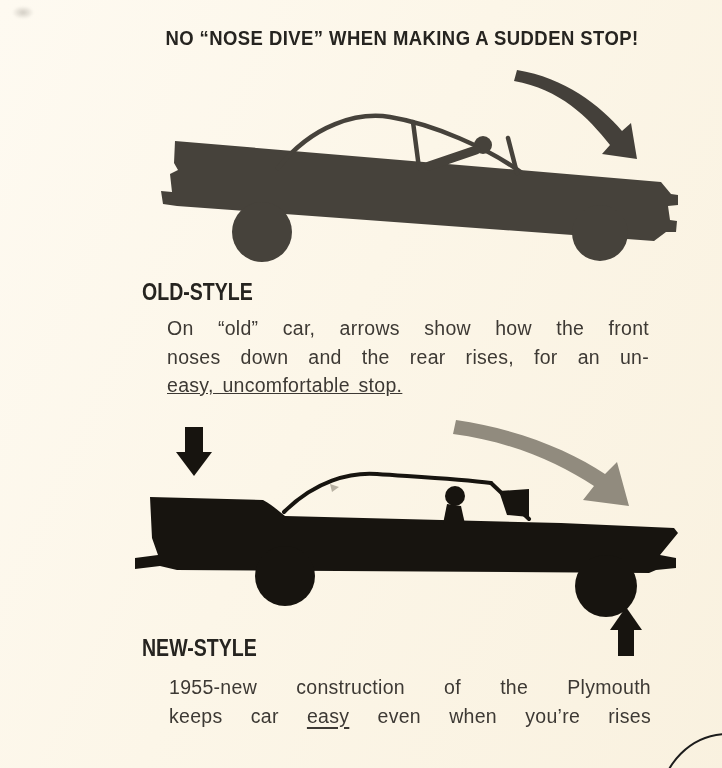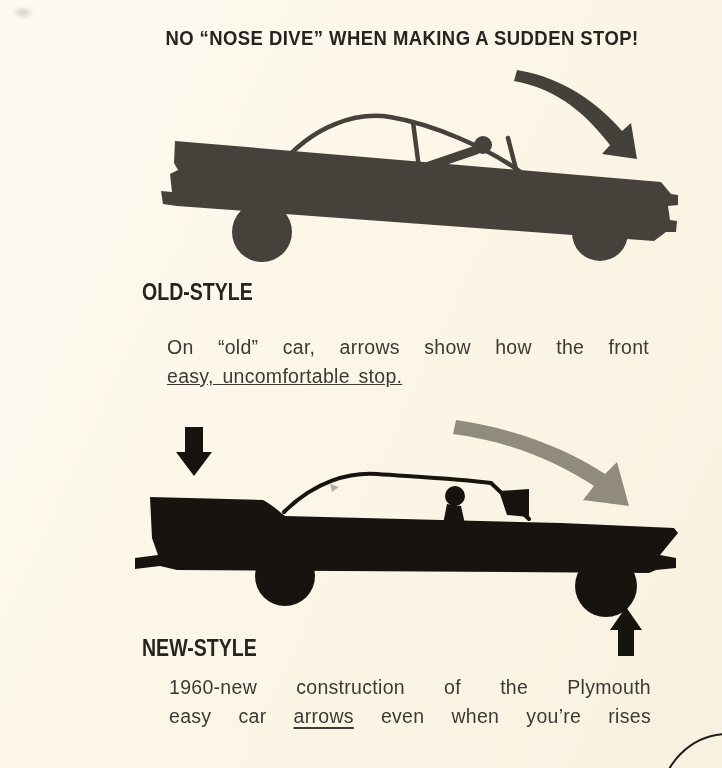--- a/index.html
+++ b/index.html
@@ -35,21 +35,21 @@
     color:#262420;white-space:nowrap;
   }
   .label-old{left:142px;top:279px;}
   .label-new{left:142px;top:635px;}
   .caption{
     position:absolute;width:482px;
     font-size:19.5px;line-height:28.5px;
     letter-spacing:.3px;word-spacing:3px;
     color:#3d3934;
   }
-  .cap-old{left:167px;top:333px;}
+  .cap-old{left:167px;top:314px;}
   .cap-new{left:169px;top:673px;}
   .jline{text-align:justify;text-align-last:justify;}
   .jline.last{text-align-last:left;text-decoration:underline;}
   .u-word{
     text-decoration:underline;
     text-decoration-thickness:2px;
     text-underline-offset:4px;
   }
   .corner-circle{
     position:absolute;left:660px;top:733px;width:133px;height:133px;
@@ -85,20 +85,21 @@
 
       <circle cx="365" cy="81" r="9" fill="#46423b"></circle>
       <path d="M358,86 L311,102" fill="none" stroke-width="9" stroke-linecap="round" stroke="#46423b"></path>
     </svg>
   </div>
 
   <div class="style-label label-old">OLD-STYLE</div>
 
   <div class="caption cap-old">
     <div class="jline">On “old” car, arrows show how the front</div>
+    <div class="jline">noses down and the rear rises, for an un-</div>
     <div class="jline last">easy, uncomfortable stop.</div>
   </div>
 
   <div class="figure fig-new">
     <svg viewBox="0 0 566 250">
 
       <path d="M333,7 C395,16 448,38 482,61 L494,49 L506,93 L460,87 L471,73 C436,50 390,29 330,21 Z" fill="#918b7e"></path>
 
       <g fill="#17140f">
         <rect x="62" y="14" width="18" height="25"></rect>
@@ -126,19 +127,19 @@
       <g fill="#17140f">
         <polygon points="487,217 519,217 503,194"></polygon>
         <rect x="495" y="217" width="16" height="26"></rect>
       </g>
     </svg>
   </div>
 
   <div class="style-label label-new">NEW-STYLE</div>
 
   <div class="caption cap-new">
-    <div class="jline">1960-new construction of the Plymouth</div>
-    <div class="jline"><span>easy car </span><span class="u-word">arrows</span><span> even when you’re rises</span></div>
+    <div class="jline">1955-new construction of the Plymouth</div>
+    <div class="jline"><span>keeps car </span><span class="u-word">easy</span><span> even when you’re rises</span></div>
   </div>
 
   <div class="corner-circle"></div>
 
 </div>
 
 </body></html>

